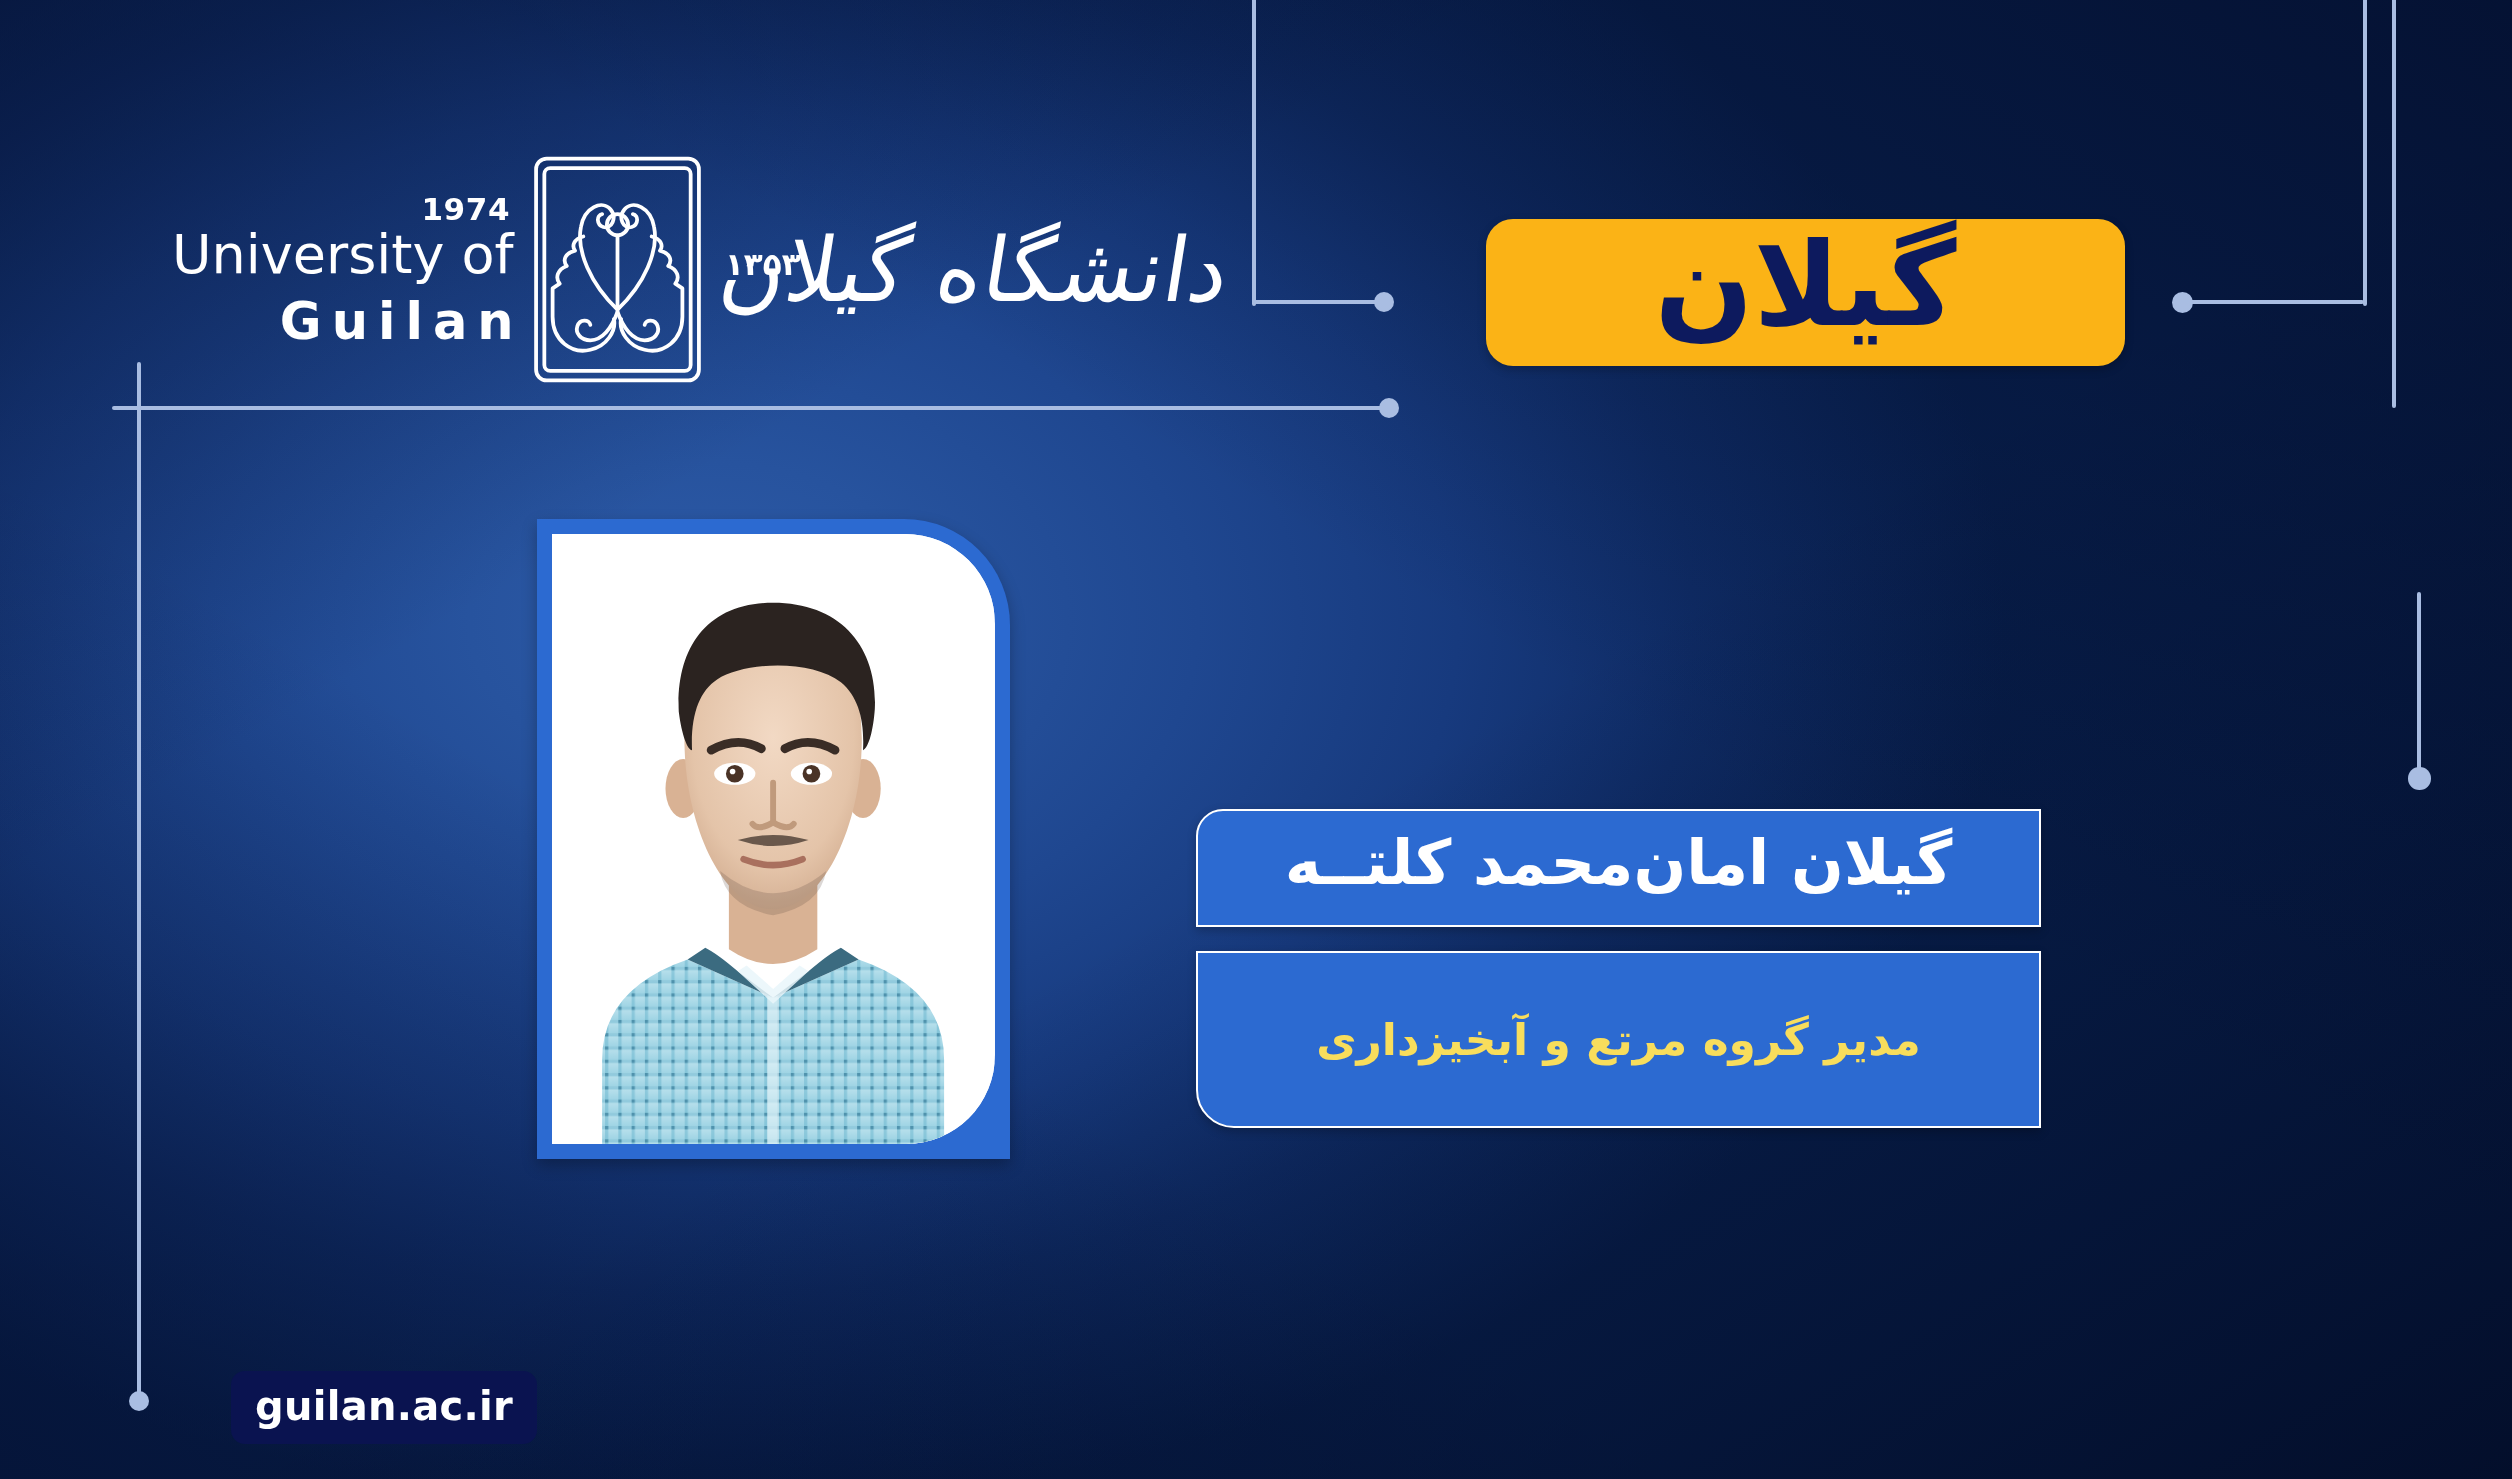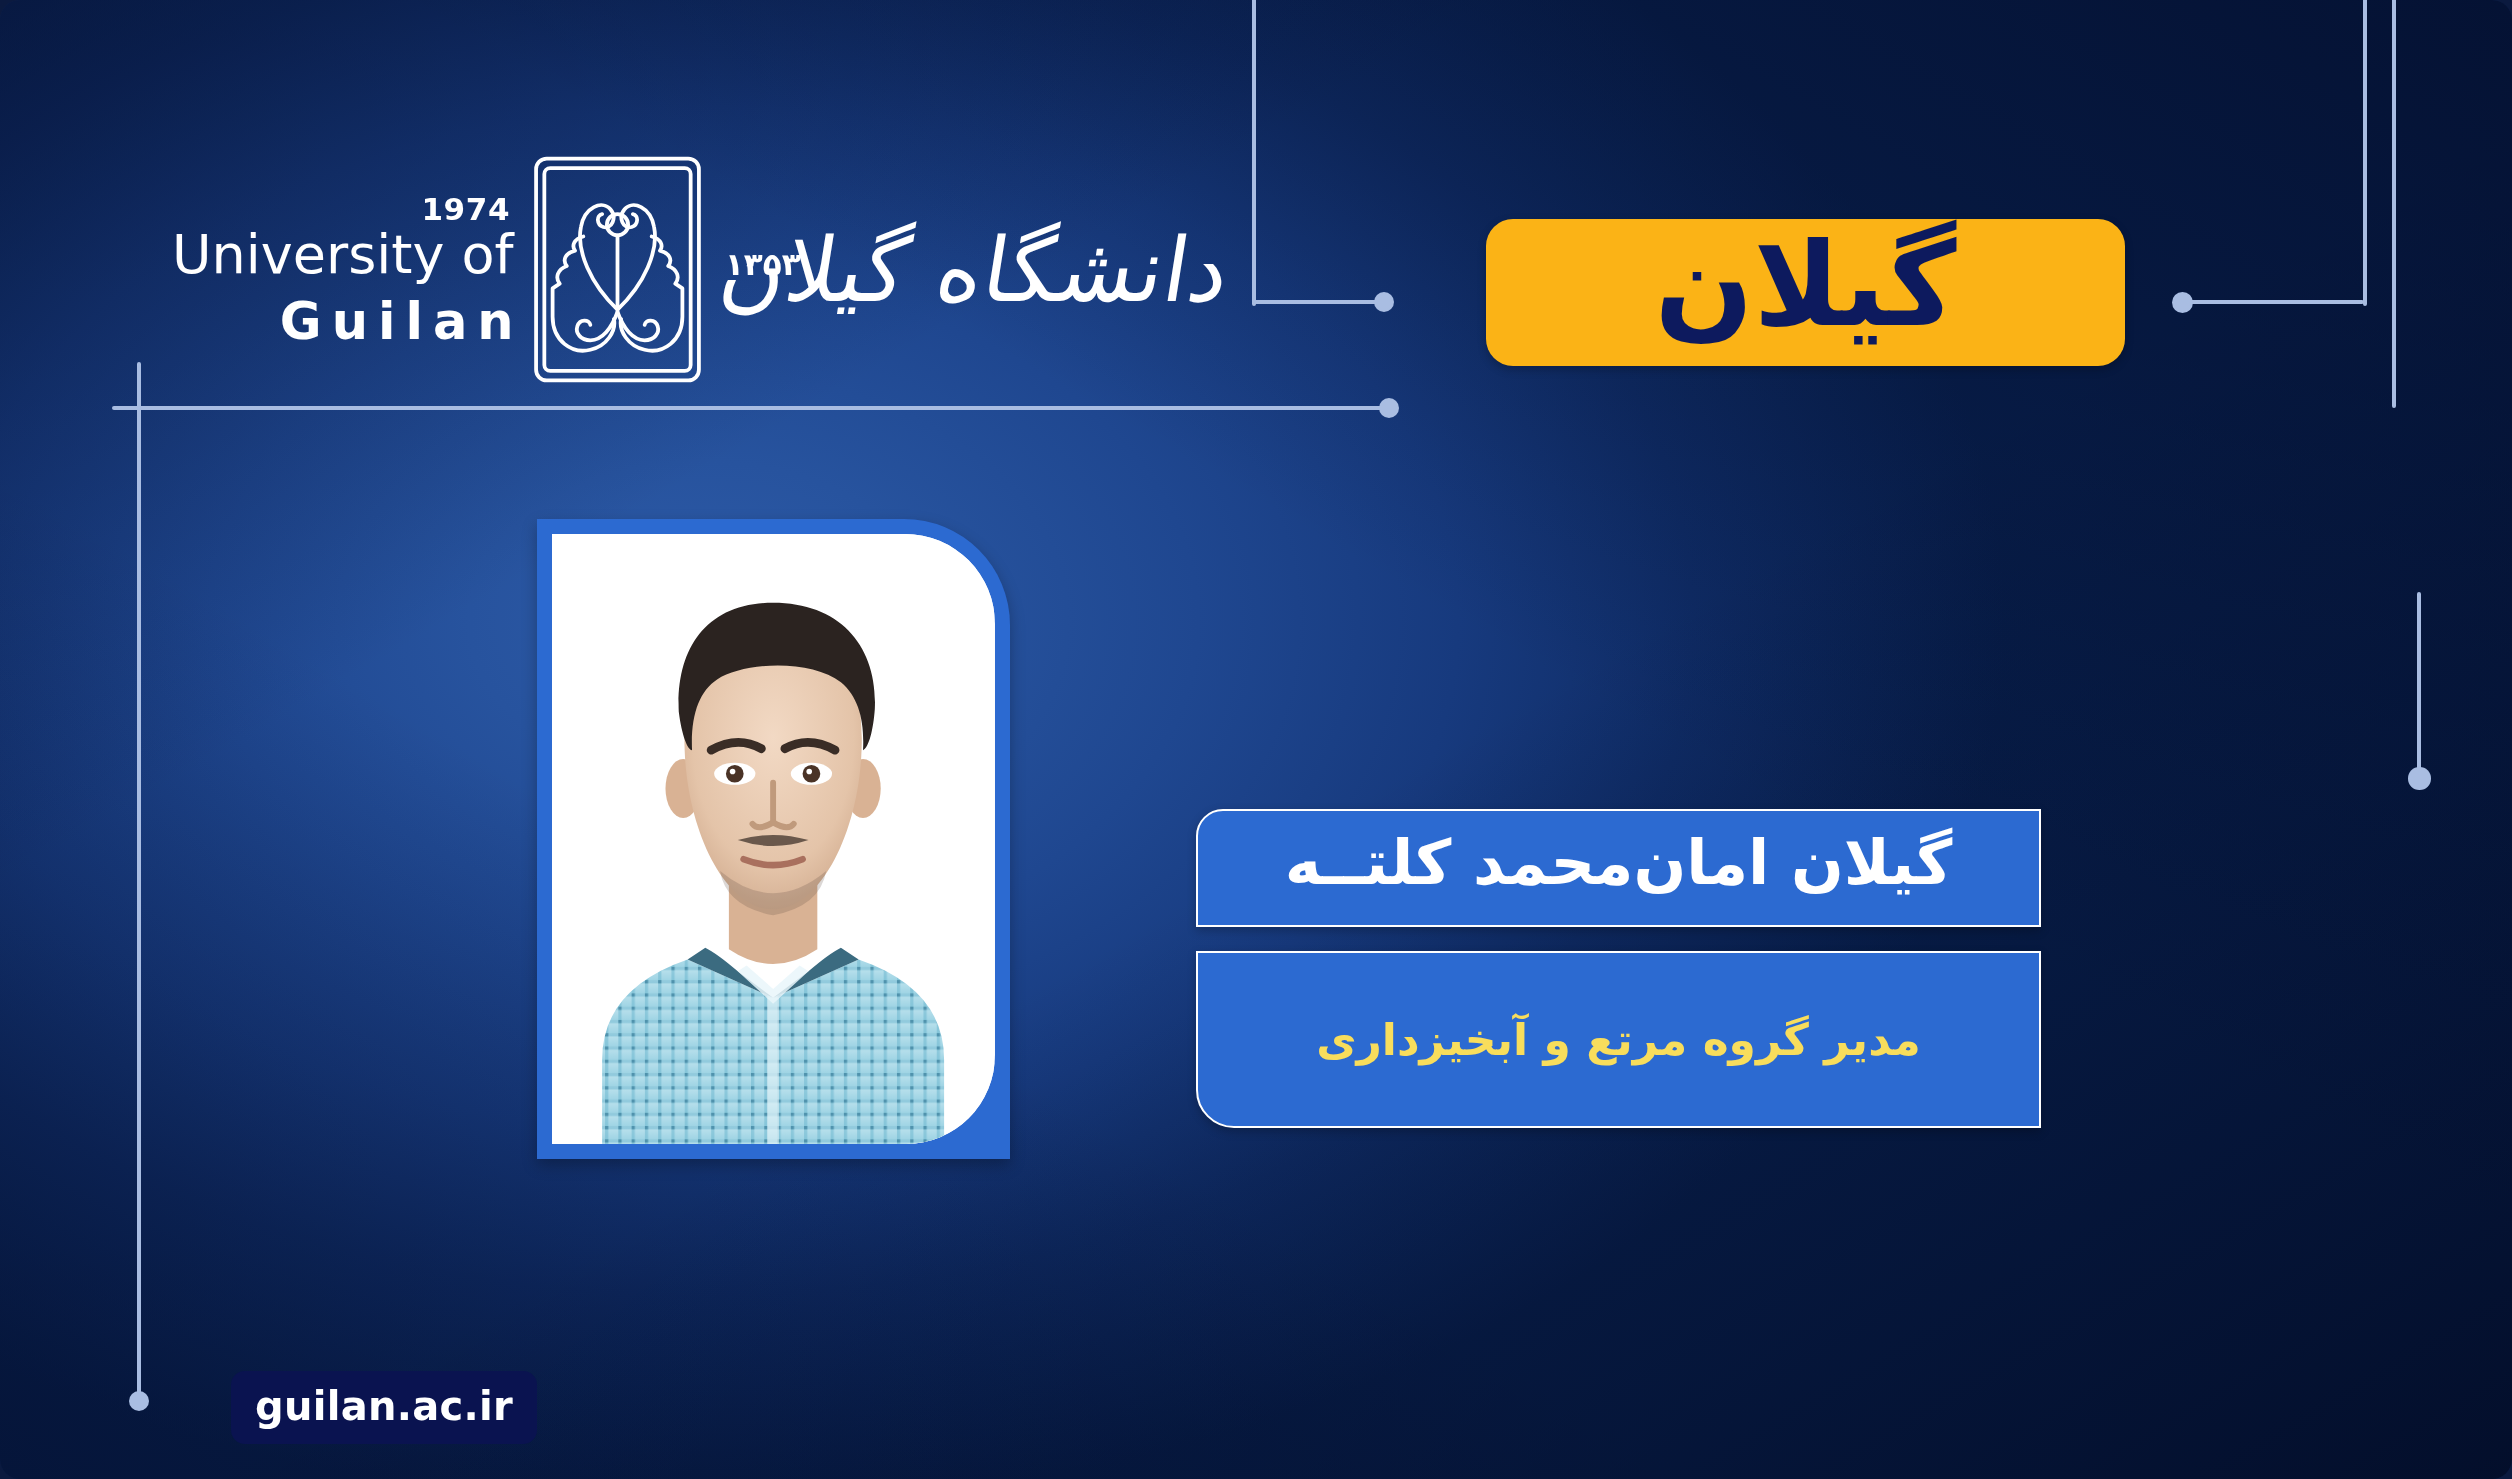--- a/index.html
+++ b/index.html
@@ -7,21 +7,20 @@
   *{box-sizing:border-box;}
 
   .poster{
     position:relative;
     width:2512px;height:1479px;
     overflow:hidden;
     font-family:"DejaVu Sans","Liberation Sans",sans-serif;
     background:
       radial-gradient(ellipse 1301px 887px at 28% 42%, #2e5ba8 0%, #27539e 18%, #1f4790 38%, #173a7e 58%, #0f2c66 76%, #08204f 100%),
       linear-gradient(135deg,#0a1c4a 0%,#14387c 35%,#0d2a60 70%,#061637 100%);
-    border-radius: 20px;
   }
   
   .vignette{
     position:absolute;inset:0;
     background:
       linear-gradient(to bottom right, rgba(4,14,45,.55) 0%, rgba(4,14,45,0) 30%),
       linear-gradient(to bottom left,  rgba(3,12,40,.70) 0%, rgba(3,12,40,0) 42%),
       linear-gradient(to top left,     rgba(2,10,34,.80) 0%, rgba(2,10,34,0) 46%),
       linear-gradient(to top right,    rgba(3,12,40,.55) 0%, rgba(3,12,40,0) 34%);
     pointer-events:none;

